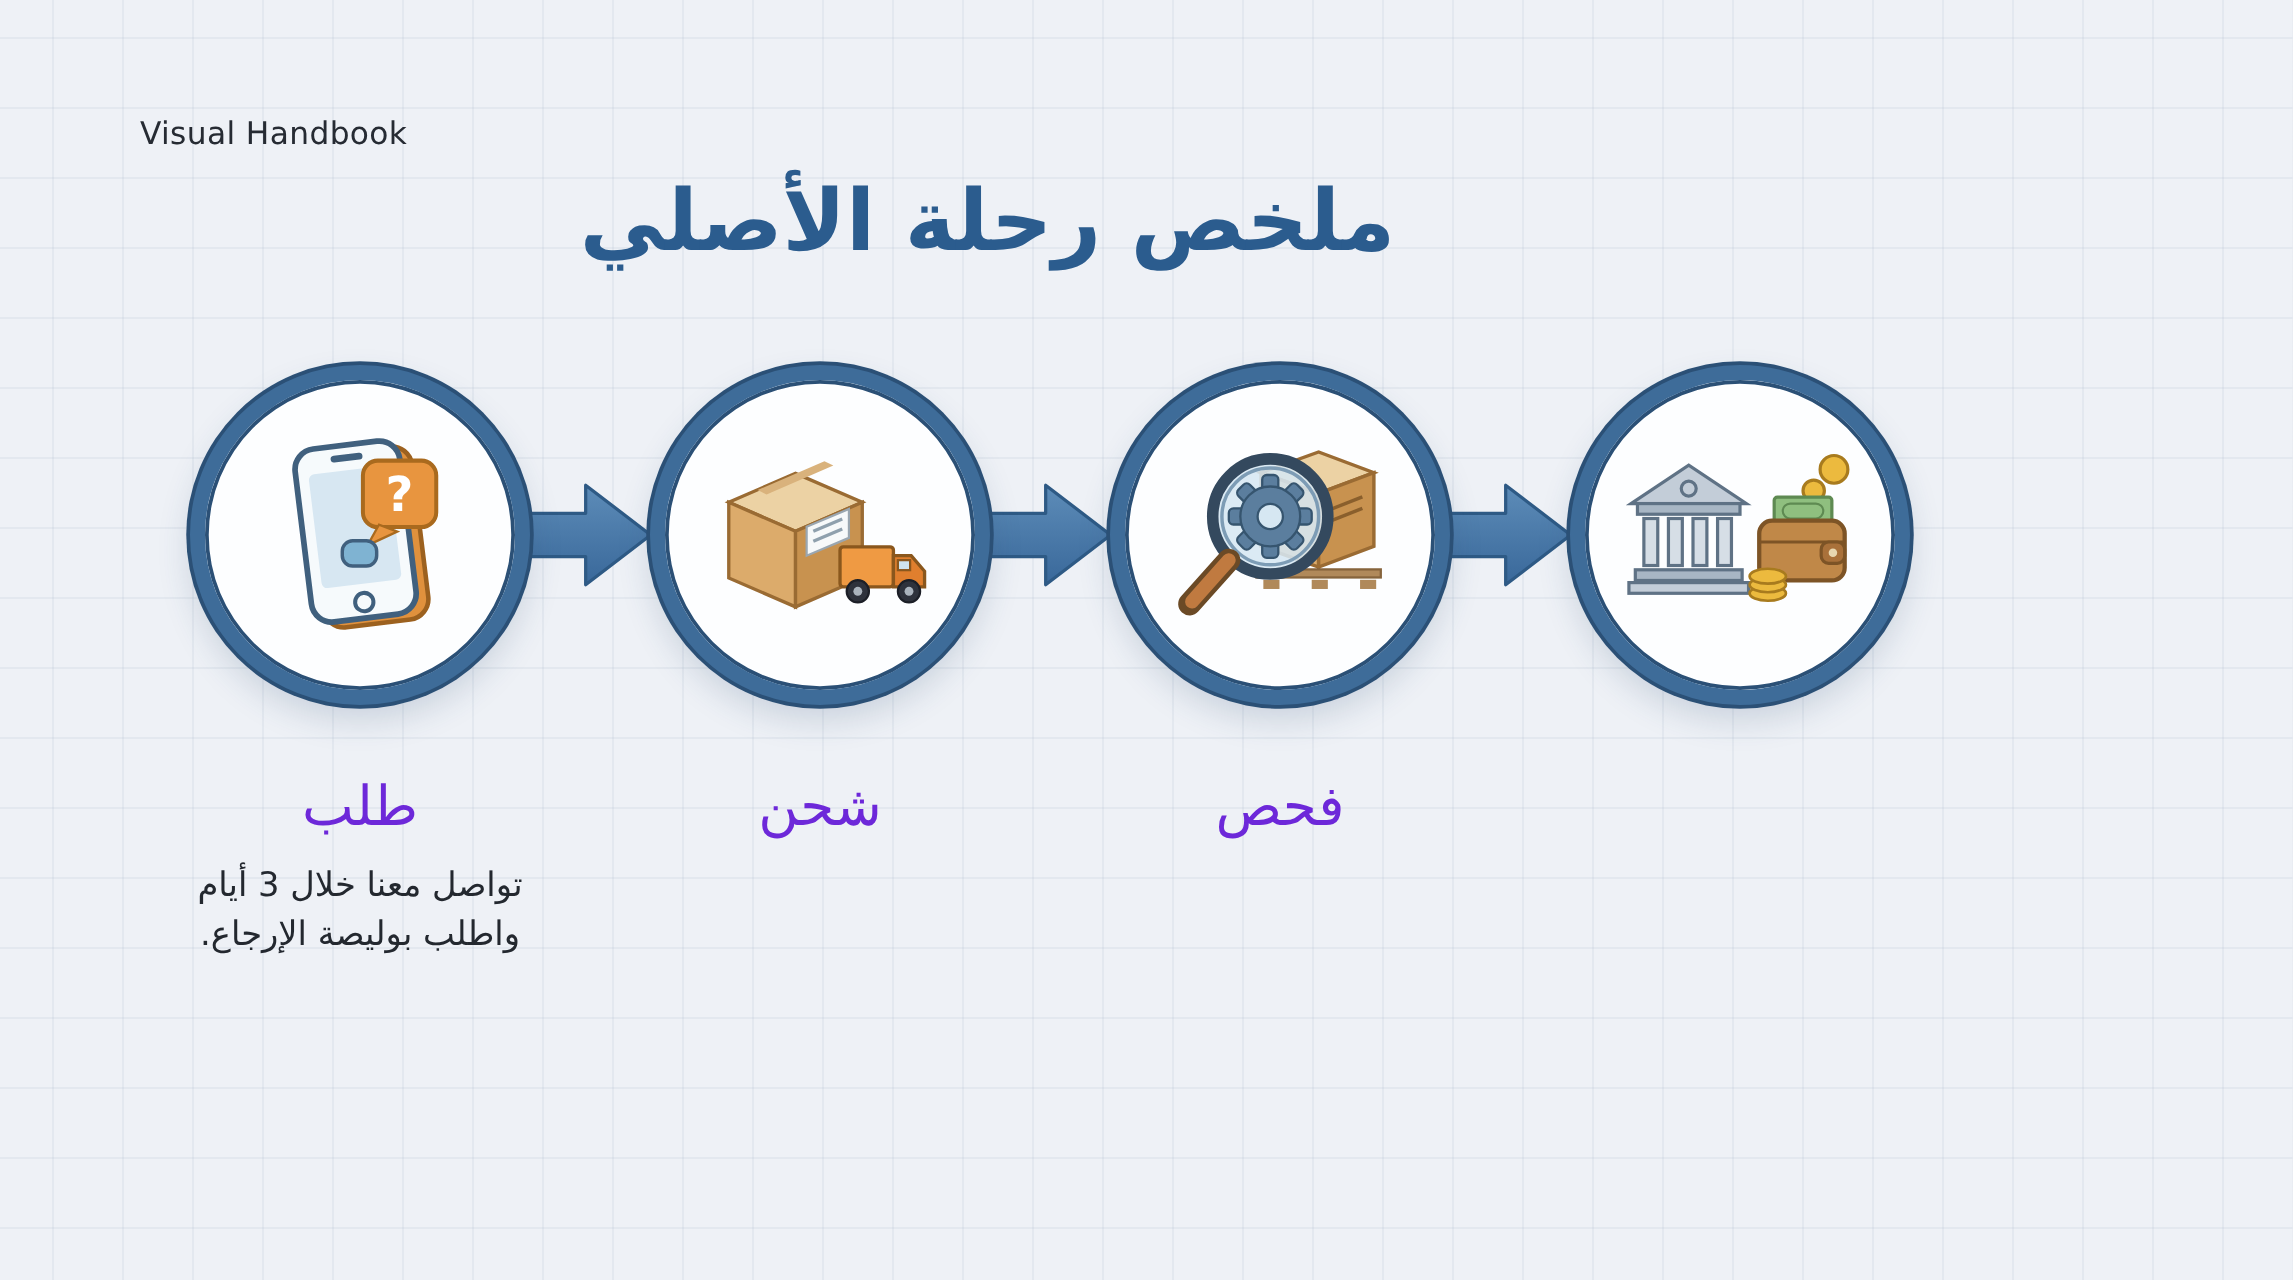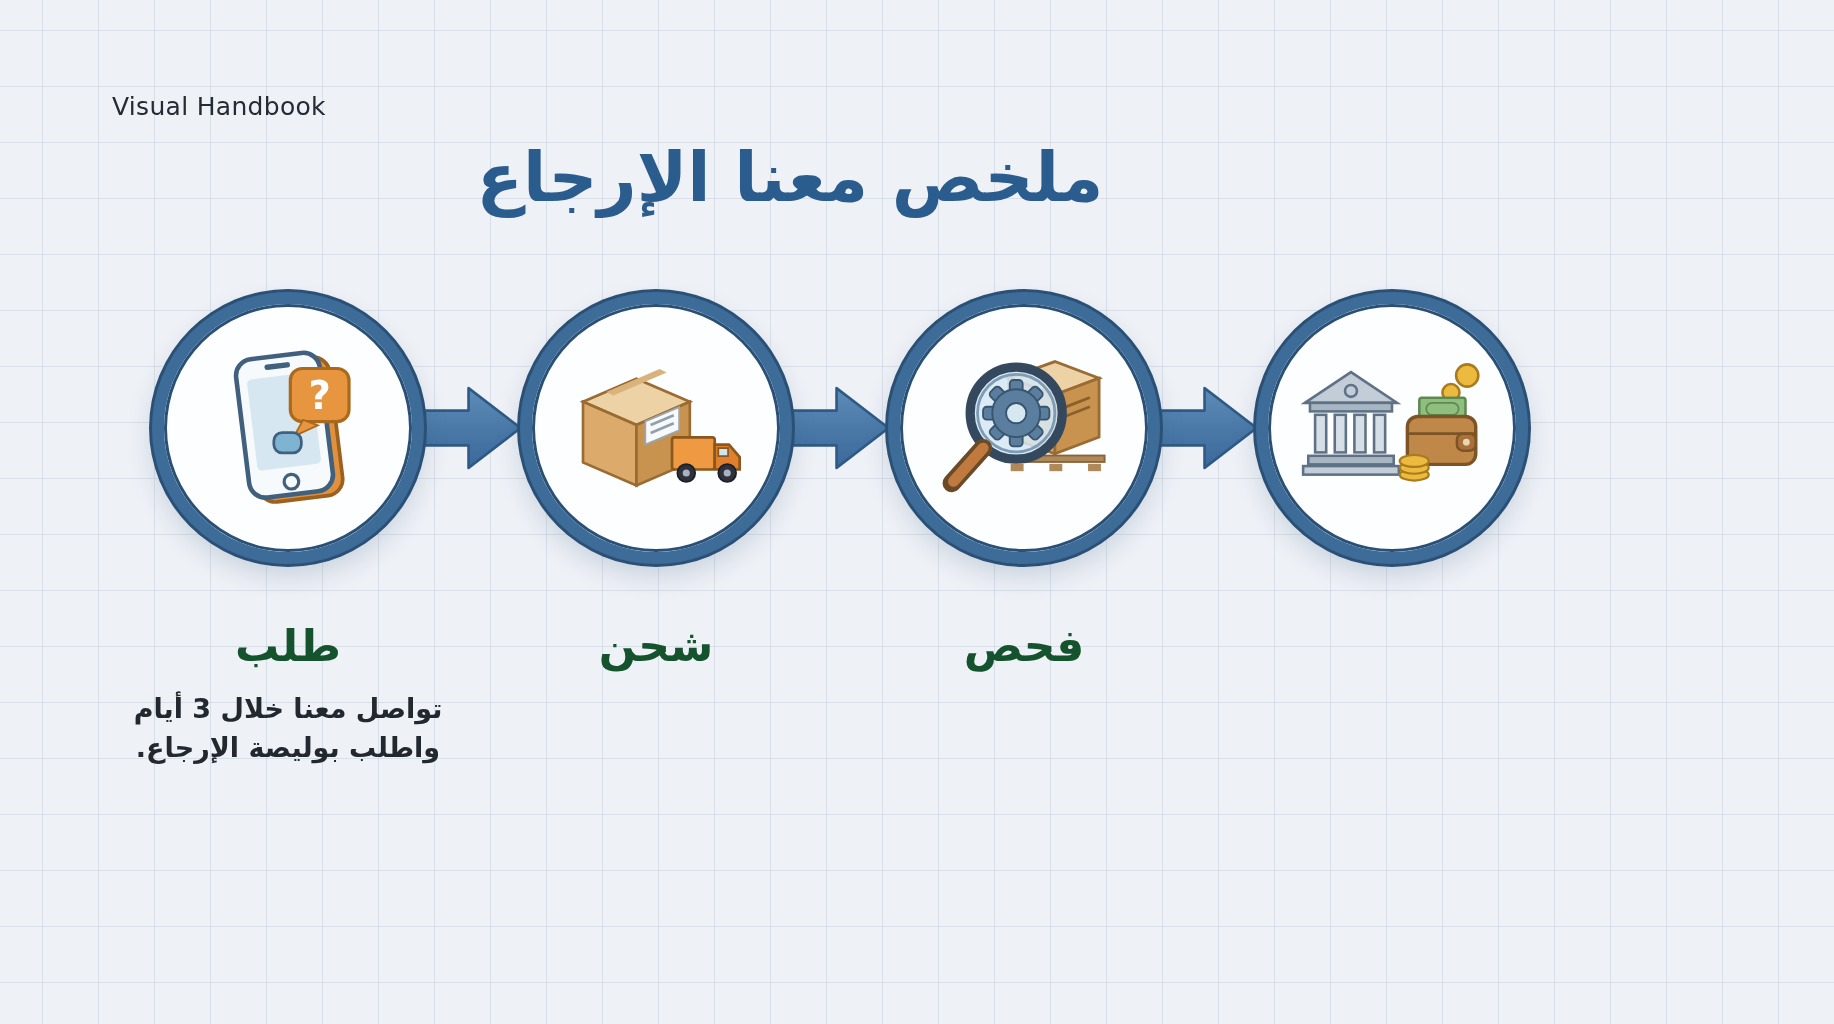--- a/index.html
+++ b/index.html
@@ -33,42 +33,42 @@
     width: 272px; height: 272px; border-radius: 50%;
     background: #fdfeff;
     border: 12px solid #3e6c99;
     box-shadow: 0 0 0 3px #2b5076, inset 0 0 0 3px #2b5076, 0 12px 26px rgba(40,70,110,.18);
     display: flex; align-items: center; justify-content: center;
     position: relative; z-index: 2;
   }
   .arrow { width: 104px; height: 120px; margin: 76px -36px 0; flex: 0 0 auto; z-index: 1; }
   .label {
     margin-top: 56px; direction: rtl;
-    font-size: 44px; font-weight: 700; color: #14532d;
+    font-size: 44px; font-weight: 400; color: #6d28d9;
   }
   .desc {
     margin-top: 18px; width: 326px; direction: rtl; text-align: center;
-    font-size: 27px; line-height: 1.45; color: #23282f; font-weight: 700;
+    font-size: 27px; line-height: 1.45; color: #23282f; font-weight: 400;
   }
 </style>
 </head>
 <body>
 
 <svg width="0" height="0" style="position:absolute" aria-hidden="true">
   <defs>
     <linearGradient id="arrowGrad" x1="0" y1="0" x2="0" y2="1">
       <stop offset="0" stop-color="#5d8cb8"></stop>
       <stop offset="1" stop-color="#39689a"></stop>
     </linearGradient>
   </defs>
 </svg>
 
 <div class="brand">Visual Handbook</div>
 
-<h1 class="title">ملخص معنا الإرجاع</h1>
+<h1 class="title">ملخص رحلة الأصلي</h1>
 
 <div class="flow">
 
   <div class="step">
     <div class="circle">
       <svg viewBox="0 0 180 190" width="165">
         <g transform="rotate(-7 85 95)">
           <rect x="50" y="22" width="92" height="152" rx="18" fill="#e0913d" stroke="#9c611f" stroke-width="4"></rect>
           <rect x="40" y="16" width="92" height="152" rx="18" fill="#f6fafc" stroke="#40607e" stroke-width="5"></rect>
           <rect x="51" y="38" width="70" height="100" rx="5" fill="#d7e7f2"></rect>

